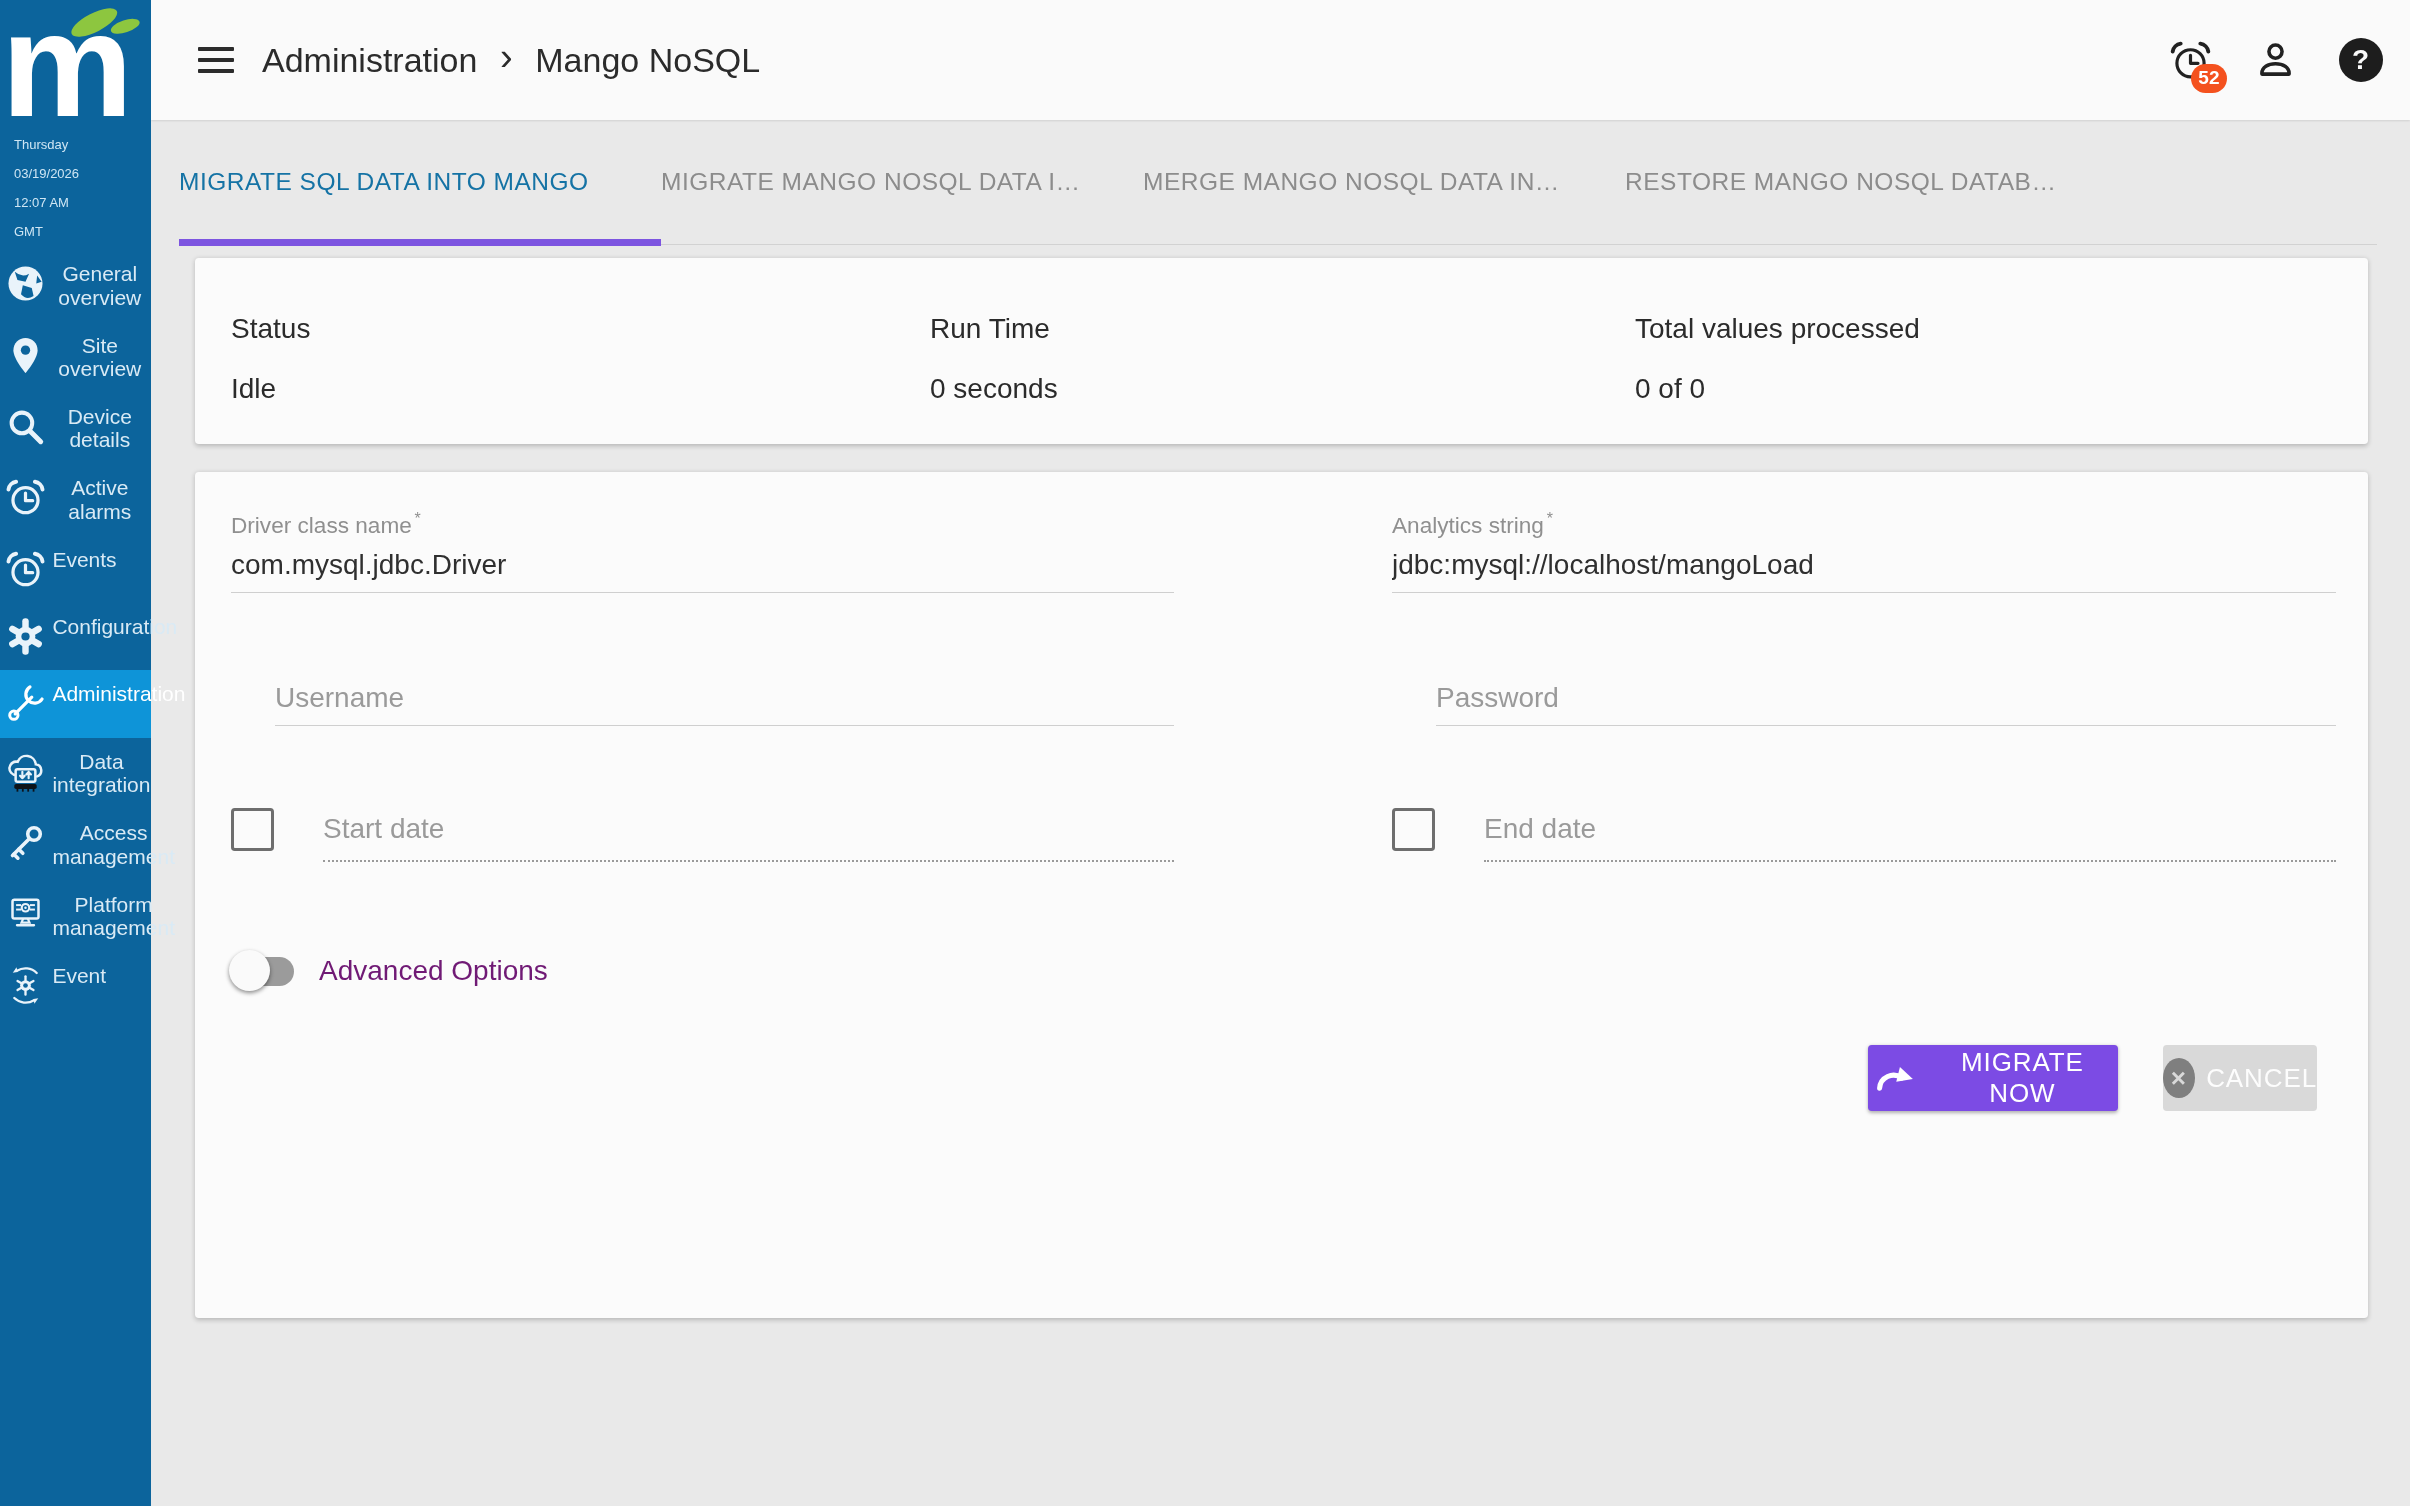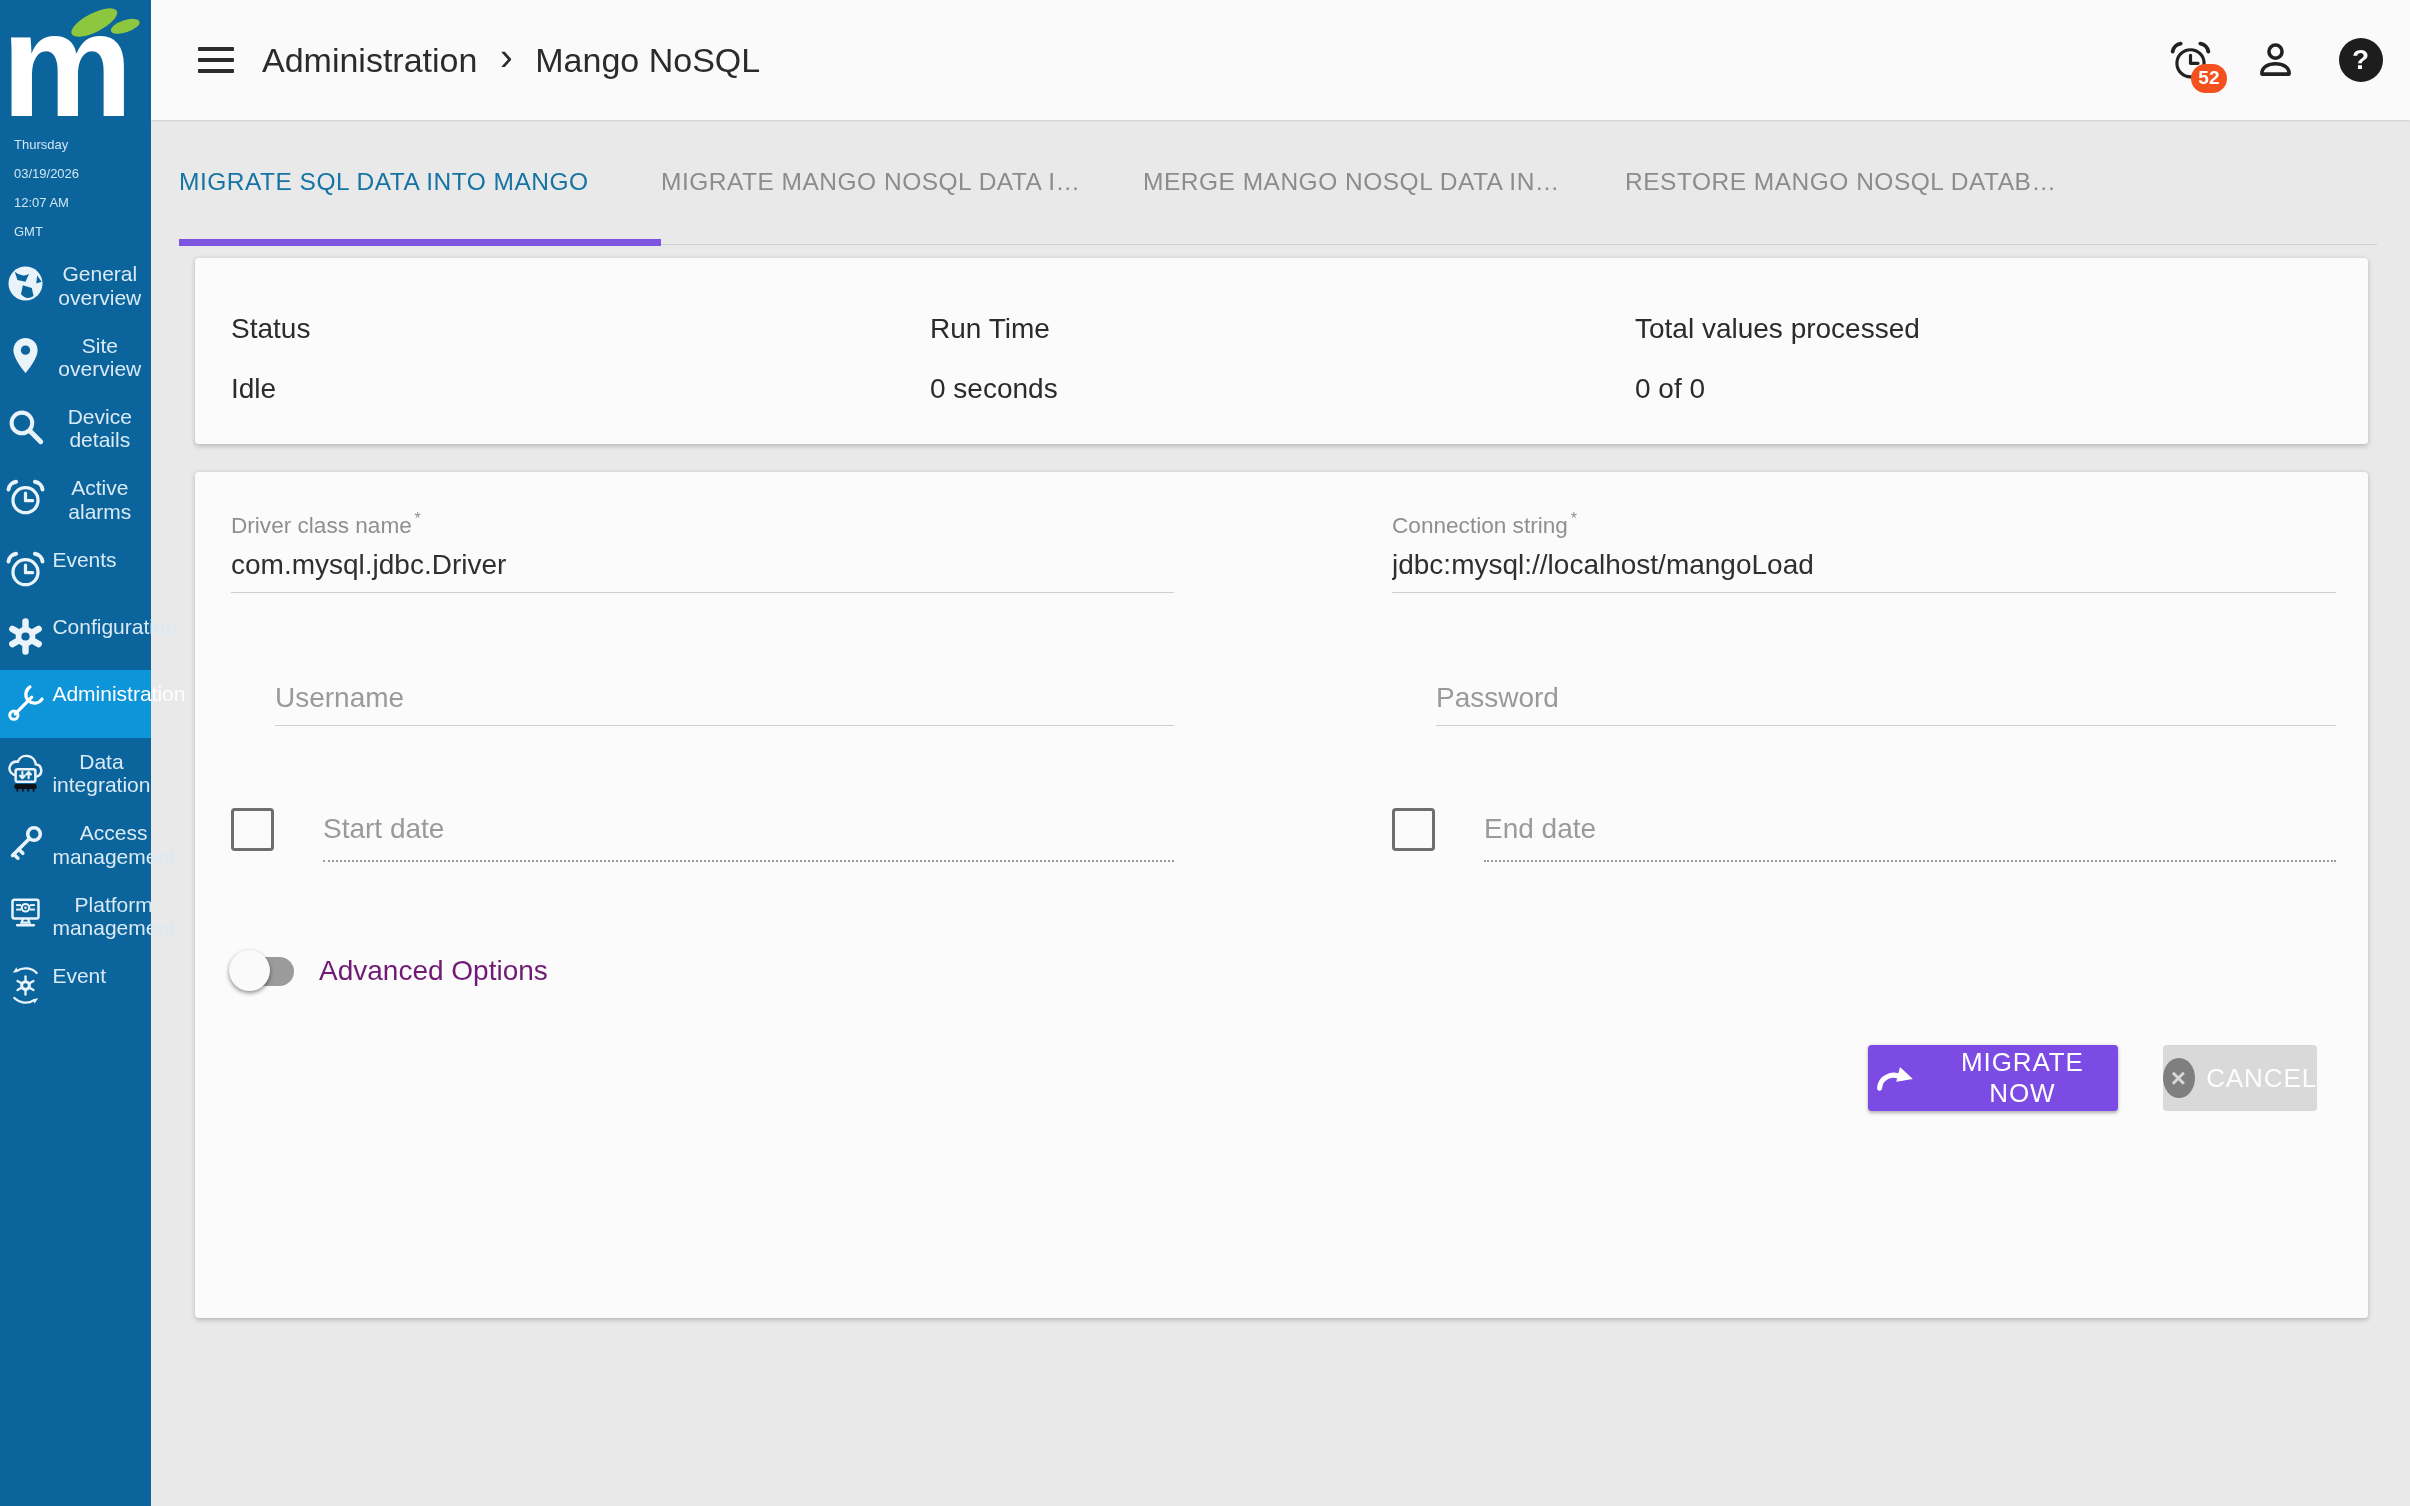--- a/index.html
+++ b/index.html
@@ -341,21 +341,21 @@
         <div class="checkbox"></div>
         <div class="date-box">
           <span>Start date</span>
         </div>
       </div>
     </div>
 
     <div class="col-right">
       <div class="text-field tf1">
         <span class="f-label">
-          <span>Connection string</span><sup>*</sup>
+          <span>Analytics string</span><sup>*</sup>
         </span>
         <input type="text" value="jdbc:mysql://localhost/mangoLoad" style="">
       </div>
       <div class="text-field tf2">
         <input type="text" placeholder="Password" style="">
       </div>
       <div class="date-row">
         <div class="checkbox"></div>
         <div class="date-box">
           <span>End date</span>

